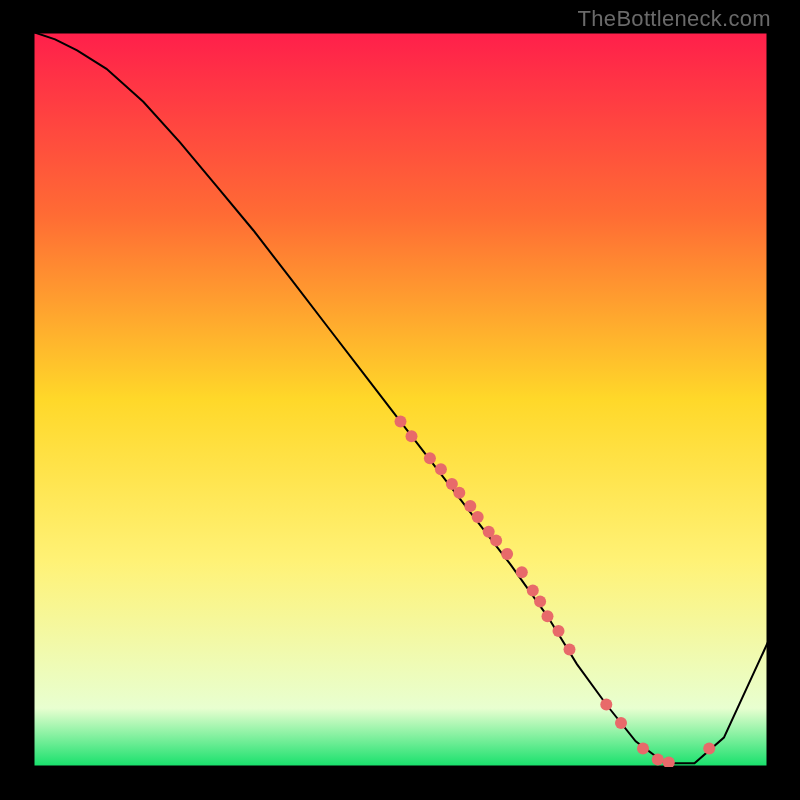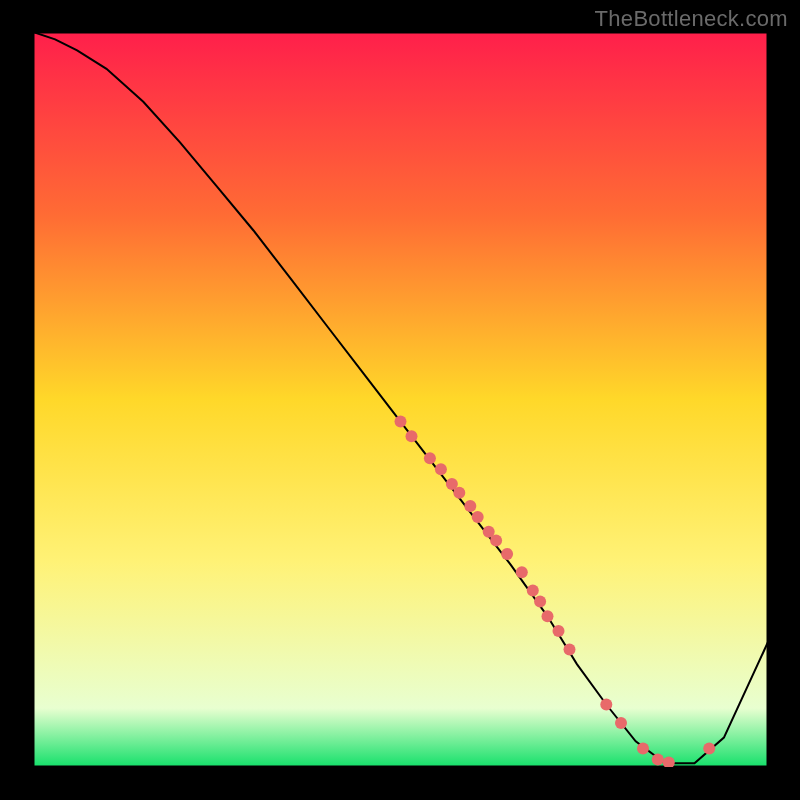--- a/index.html
+++ b/index.html
@@ -13,21 +13,21 @@
   }
   .outer {
     width: 800px;
     height: 800px;
     background: #000;
     position: relative;
   }
   .watermark {
     position: absolute;
     top: 6px;
-    right: 12px;
+    right: 29px;
     color: #6a6a6a;
     font-size: 22px;
     letter-spacing: 0.3px;
     font-weight: 400;
   }
   .plot-frame {
     position: absolute;
     left: 33px;
     top: 32px;
     width: 735px;

